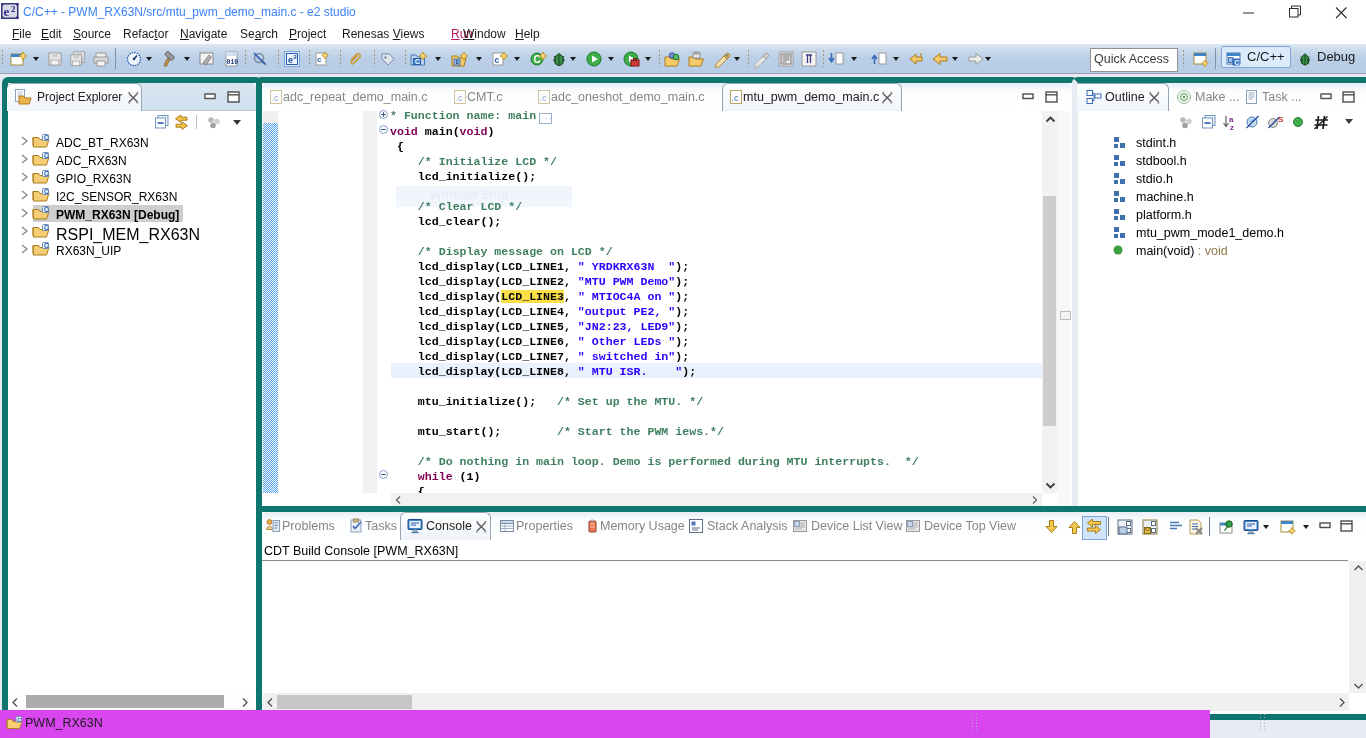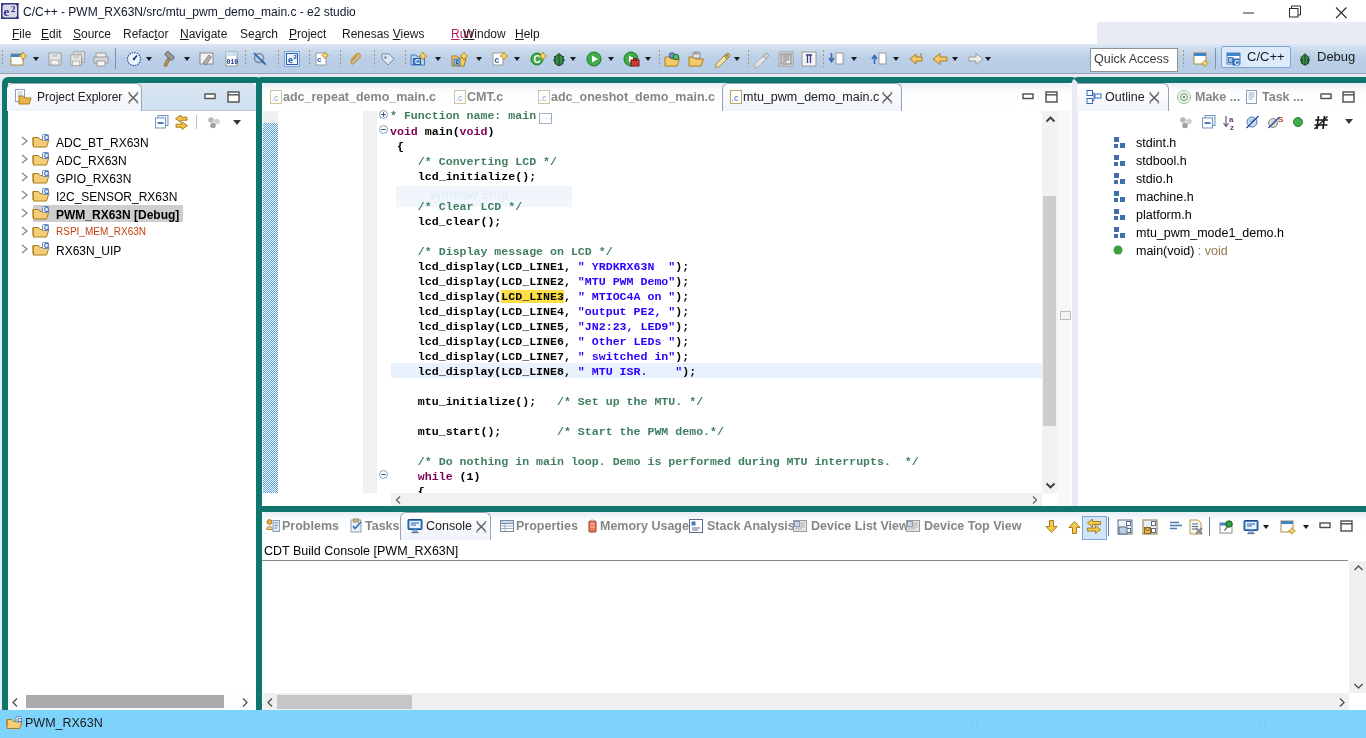--- a/index.html
+++ b/index.html
@@ -1,46 +1,46 @@
 <!DOCTYPE html>
 <html><head><meta charset="utf-8"><style>
 html,body{margin:0;padding:0;width:1366px;height:738px;overflow:hidden;background:#e8eaf4;font-family:"Liberation Sans",sans-serif;font-size:12.5px;}
 .a{position:absolute;}
 .panel{position:absolute;background:#fff;border:6px solid #0f766e;border-radius:6px 6px 2px 2px;}
 .phead{position:absolute;left:0;top:0;right:0;height:27px;background:linear-gradient(#dae6f2,#cfe0ef);border-bottom:1px solid #b9c5d9;border-radius:5px 5px 0 0;}
 .pheadw{position:absolute;left:0;top:0;right:0;height:27px;background:linear-gradient(#e7edf6 0%,#fcfdfe 30%,#ffffff 100%);border-radius:5px 5px 0 0;}
 .ptab{position:absolute;top:0;height:28px;background:linear-gradient(#fefeff,#f0f4f9);border:1px solid #96a5b6;border-bottom:none;border-radius:6px 6px 0 0;box-sizing:border-box;}
 .t12{font-size:12.5px;color:#212121;}
-.tg{font-size:12.5px;color:#868686;font-weight:bold;}
+.tg{font-size:12.5px;color:#868686;}
 .mono{font-family:"Liberation Mono",monospace;}
 .k{color:#7f0055;}
 .s{color:#2a00ff;}
 .cm{color:#3f7f5f;}
 u{text-decoration-thickness:1px;}
 </style></head>
 <body>
 <div class="a" style="left:0;top:0;width:1366px;height:22px;background:#ffffff">
 <svg class="a" style="left:1px;top:3px" width="18" height="16">
       <rect x="0.75" y="0.75" width="16" height="14.5" fill="#d8d9e2" stroke="#35357e" stroke-width="1.5"></rect>
       <rect x="0" y="0" width="2.5" height="2.5" fill="#35357e"></rect>
       <rect x="15" y="0" width="2.5" height="2.5" fill="#35357e"></rect>
       <rect x="0" y="13.5" width="2.5" height="2.5" fill="#35357e"></rect>
       <rect x="15" y="13.5" width="2.5" height="2.5" fill="#35357e"></rect>
       <text x="2.5" y="13" font-size="13" font-weight="bold" fill="#2a2a96" font-family="Liberation Serif">e</text>
       <text x="10" y="8.5" font-size="9" font-weight="bold" fill="#2a2a96" font-family="Liberation Serif">2</text>
     </svg>
-<div class="a" style="left:23px;top:5px;font-size:12px;color:#0f172a">C/C++ - PWM_RX63N/src/mtu_pwm_demo_main.c - e2 studio</div>
+<div class="a" style="left:23px;top:5px;font-size:12px;color:#3b82f6">C/C++ - PWM_RX63N/src/mtu_pwm_demo_main.c - e2 studio</div>
 <svg class="a" style="left:1240px;top:4px" width="126" height="15">
       <line x1="3" y1="9" x2="14" y2="9" stroke="#2b2b2b" stroke-width="1"></line>
       <rect x="49.5" y="4.5" width="8.5" height="8.5" fill="none" stroke="#2b2b2b"></rect>
       <path d="M51.5 4.5 v-2.5 h9 v9 h-2.5" fill="none" stroke="#2b2b2b"></path>
       <path d="M96 3.5 l10.5 10.5 M106.5 3.5 l-10.5 10.5" stroke="#2b2b2b" stroke-width="1.1"></path>
     </svg>
 </div>
-<div class="a" style="left:0;top:22px;width:1097px;height:22px;background:#ffffff">
+<div class="a" style="left:0;top:22px;width:1366px;height:22px;background:#ffffff">
 <div class="a" style="left:12px;top:5px;font-size:12px;color:#1a1a1a"><u>F</u>ile</div>
 <div class="a" style="left:41px;top:5px;font-size:12px;color:#1a1a1a"><u>E</u>dit</div>
 <div class="a" style="left:73px;top:5px;font-size:12px;color:#1a1a1a"><u>S</u>ource</div>
 <div class="a" style="left:123px;top:5px;font-size:12px;color:#1a1a1a">Refac<u>t</u>or</div>
 <div class="a" style="left:180px;top:5px;font-size:12px;color:#1a1a1a"><u>N</u>avigate</div>
 <div class="a" style="left:240px;top:5px;font-size:12px;color:#1a1a1a">Se<u>a</u>rch</div>
 <div class="a" style="left:289px;top:5px;font-size:12px;color:#1a1a1a"><u>P</u>roject</div>
 <div class="a" style="left:342px;top:5px;font-size:12px;color:#1a1a1a">Renesas <u>V</u>iews</div>
 <div class="a" style="left:451px;top:5px;font-size:12px;color:#be185d"><u>R</u>un</div>
 <div class="a" style="left:463px;top:5px;font-size:12px;color:#1a1a1a"><u>W</u>indow</div>
@@ -340,21 +340,21 @@
 <div class="a" style="left:48px;top:125px;font-size:12px;font-weight:bold;color:#000">PWM_RX63N [Debug]</div>
 <svg class="a" style="left:13px;top:143px" width="8" height="10">
       <path d="M1 1 l5 4 -5 4" fill="none" stroke="#8a8a8a" stroke-width="1.3"></path>
     </svg>
 <svg class="a" style="left:24px;top:140px" width="18" height="16">
       <path d="M1 4.5 h5.5 l1.5 2 h9 l-2.5 7.5 h-13z" fill="#f5cd74" stroke="#a97d1d"></path>
       <path d="M1 4.5 v8.5" stroke="#a97d1d"></path>
       <rect x="10.5" y="1.5" width="6" height="6" fill="#eaf3fb" stroke="#6a8ab5" rx="1"></rect>
       <text x="12" y="7" font-size="6.5" font-weight="bold" fill="#2a5db0" font-family="Liberation Sans">C</text>
     </svg>
-<div class="a" style="left:48px;top:143px;font-size:10px;color:#c2410c">RSPI_MEM_RX63N</div>
+<div class="a" style="left:48px;top:143px;font-size:16px;color:#000000">RSPI_MEM_RX63N</div>
 <svg class="a" style="left:13px;top:161px" width="8" height="10">
       <path d="M1 1 l5 4 -5 4" fill="none" stroke="#8a8a8a" stroke-width="1.3"></path>
     </svg>
 <svg class="a" style="left:24px;top:158px" width="18" height="16">
       <path d="M1 4.5 h5.5 l1.5 2 h9 l-2.5 7.5 h-13z" fill="#f5cd74" stroke="#a97d1d"></path>
       <path d="M1 4.5 v8.5" stroke="#a97d1d"></path>
       <rect x="10.5" y="1.5" width="6" height="6" fill="#eaf3fb" stroke="#6a8ab5" rx="1"></rect>
       <text x="12" y="7" font-size="6.5" font-weight="bold" fill="#2a5db0" font-family="Liberation Sans">C</text>
     </svg>
 <div class="a" style="left:48px;top:161px;font-size:12px;color:#000">RX63N_UIP</div>
@@ -420,39 +420,39 @@
       <line x1="2.2" y1="4.5" x2="6.8" y2="4.5" stroke="#35567c"></line>
     </svg>
 <svg class="a" style="left:117px;top:387px" width="9" height="9">
       <circle cx="4.5" cy="4.5" r="4" fill="#fdfdfd" stroke="#80a0c8"></circle>
       <line x1="2.2" y1="4.5" x2="6.8" y2="4.5" stroke="#35567c"></line>
     </svg>
 <div class="a" style="left:128px;top:28px;width:652px;height:382px;overflow:hidden">
 <div class="a mono" style="left:0px;top:-3px;font-size:11.6px;line-height:15px;font-weight:bold;white-space:pre;color:#000"><span class="cm">* Function name: main</span><span style="display:inline-block;width:11px;height:9px;border:1px solid #9ab0c8;margin-left:3px;font-size:7px;line-height:7px;color:#9ab0c8">&nbsp;..</span>
 <span class="k">void</span> main(<span class="k">void</span>)
  {
-    <span class="cm">/* Converting LCD */</span>
+    <span class="cm">/* Initialize LCD */</span>
     lcd_initialize();
 
     <span class="cm">/* Clear LCD */</span>
     lcd_clear();
 
     <span class="cm">/* Display message on LCD */</span>
     lcd_display(LCD_LINE1, <span class="s">" YRDKRX63N  "</span>);
     lcd_display(LCD_LINE2, <span class="s">"MTU PWM Demo"</span>);
     lcd_display(<span style="background:#fde047">LCD_LINE3</span>, <span class="s">" MTIOC4A on "</span>);
     lcd_display(LCD_LINE4, <span class="s">"output PE2, "</span>);
     lcd_display(LCD_LINE5, <span class="s">"JN2:23, LED9"</span>);
     lcd_display(LCD_LINE6, <span class="s">" Other LEDs "</span>);
     lcd_display(LCD_LINE7, <span class="s">" switched in"</span>);
     lcd_display(LCD_LINE8, <span class="s">" MTU ISR.    "</span>);
 
     mtu_initialize();   <span class="cm">/* Set up the MTU. */</span>
 
-    mtu_start();        <span class="cm">/* Start the PWM demo.*/</span>
+    mtu_start();        <span class="cm">/* Start the PWM iews.*/</span>
 
     <span class="cm">/* Do nothing in main loop. Demo is performed during MTU interrupts.  */</span>
     <span class="k">while</span> (1)
     {</div>
 </div>
 <div class="a" style="left:780px;top:28px;width:16px;height:382px;background:#f2f2f2"></div>
 <div class="a" style="left:796px;top:28px;width:13px;height:396px;background:#f8f8f8"></div>
 <svg class="a" style="left:783px;top:32px" width="11" height="9">
       <path d="M1.5 6.5 L5.5 2.5 L9.5 6.5" fill="none" stroke="#3a3a3a" stroke-width="1.8"></path>
     </svg>
@@ -717,21 +717,21 @@
     </svg>
 <div class="a" style="left:1px;top:181px;width:1086px;height:18px;background:#f0f0f0"></div>
 <svg class="a" style="left:4px;top:185px" width="9" height="11">
       <path d="M6 1.5 L2 5.5 L6 9.5" fill="none" stroke="#505050" stroke-width="1.3"></path>
     </svg>
 <div class="a" style="left:15px;top:183px;width:135px;height:14px;background:#c6c6c6"></div>
 <svg class="a" style="left:1075px;top:185px" width="9" height="11">
       <path d="M3 1.5 L7 5.5 L3 9.5" fill="none" stroke="#505050" stroke-width="1.3"></path>
     </svg>
 </div>
-<div class="a" style="left:0;top:710px;width:1366px;height:28px;background:#7dd3fc;box-sizing:border-box">
+<div class="a" style="left:0;top:710px;width:1210px;height:28px;background:#d946ef;box-sizing:border-box">
 <svg class="a" style="left:6px;top:6px" width="17" height="15">
       <path d="M1 3.5 h5 l1.5 2 h8.5 l-2.3 7 h-12.7z" fill="#f5cd74" stroke="#a97d1d"></path>
       <path d="M1 3.5 v7" stroke="#a97d1d"></path>
       <rect x="10" y="0.5" width="5.5" height="5.5" fill="#eaf3fb" stroke="#6a8ab5" rx="1"></rect>
       <text x="11.2" y="5.5" font-size="6" font-weight="bold" fill="#2a5db0">C</text>
     </svg>
 <div class="a" style="left:25px;top:6px;font-size:12.5px;color:#1a1a1a">PWM_RX63N</div>
 <div class="a" style="left:972px;top:4px;width:1px;height:18px;background-image:repeating-linear-gradient(#a8b0bc 0 1px,transparent 1px 3px)"></div>
 <div class="a" style="left:976px;top:4px;width:1px;height:18px;background-image:repeating-linear-gradient(#a8b0bc 0 1px,transparent 1px 3px)"></div>
 <div class="a" style="left:1260px;top:4px;width:1px;height:18px;background-image:repeating-linear-gradient(#a8b0bc 0 1px,transparent 1px 3px)"></div>

